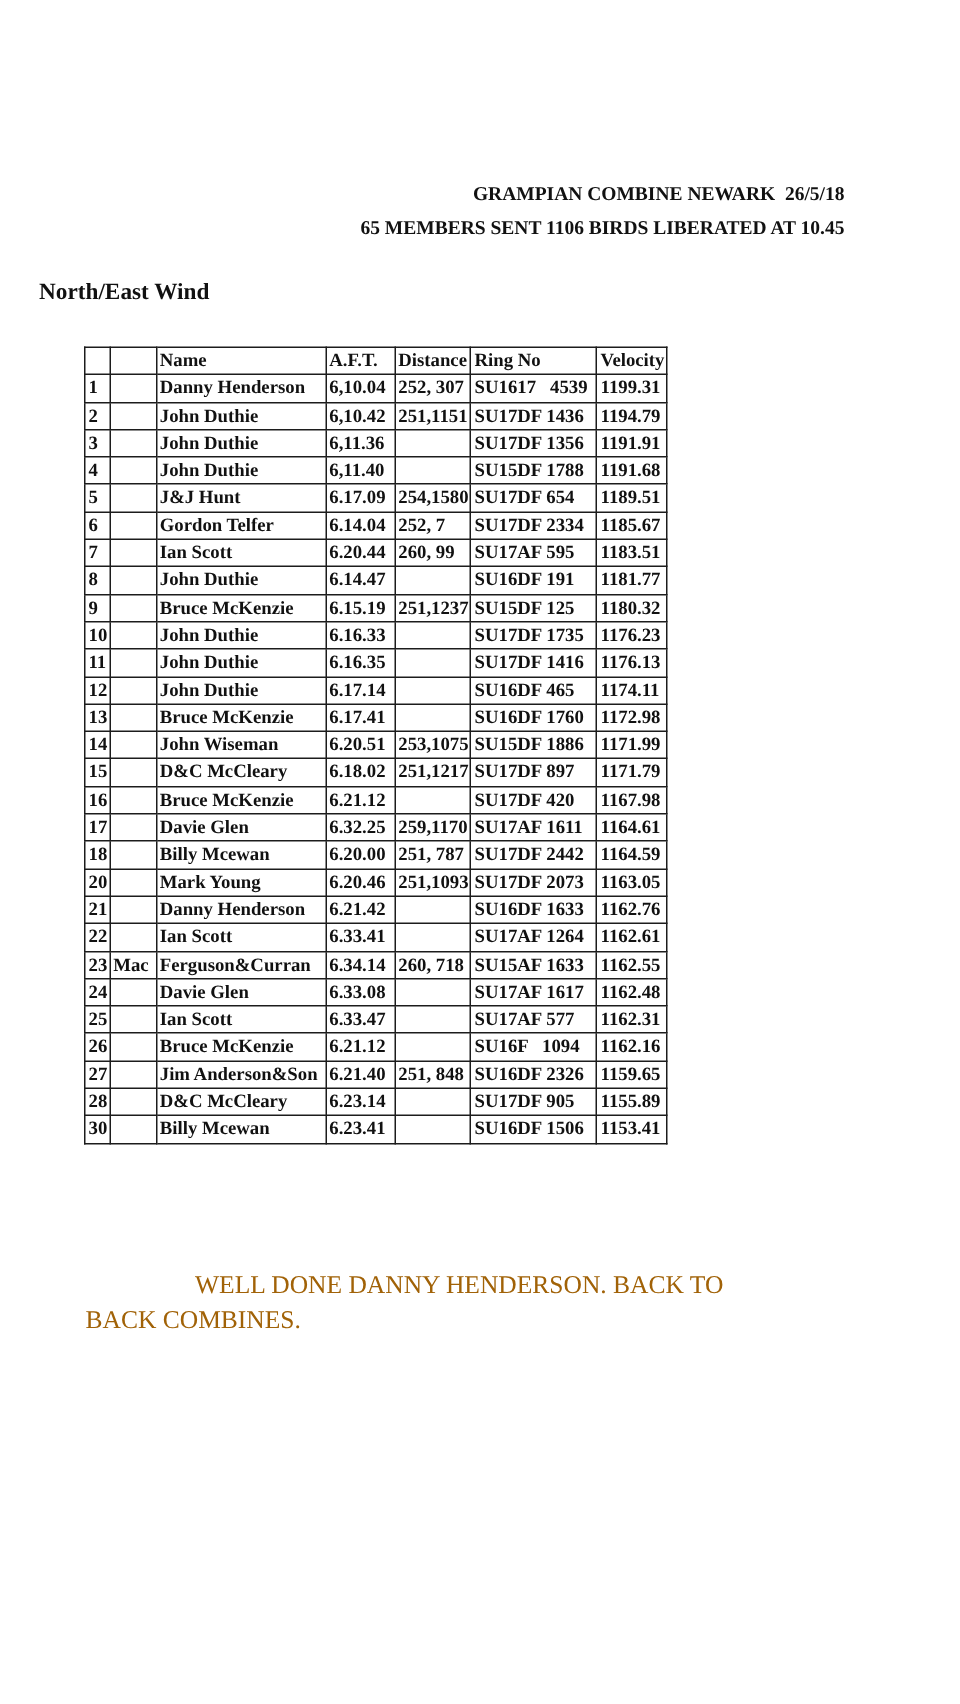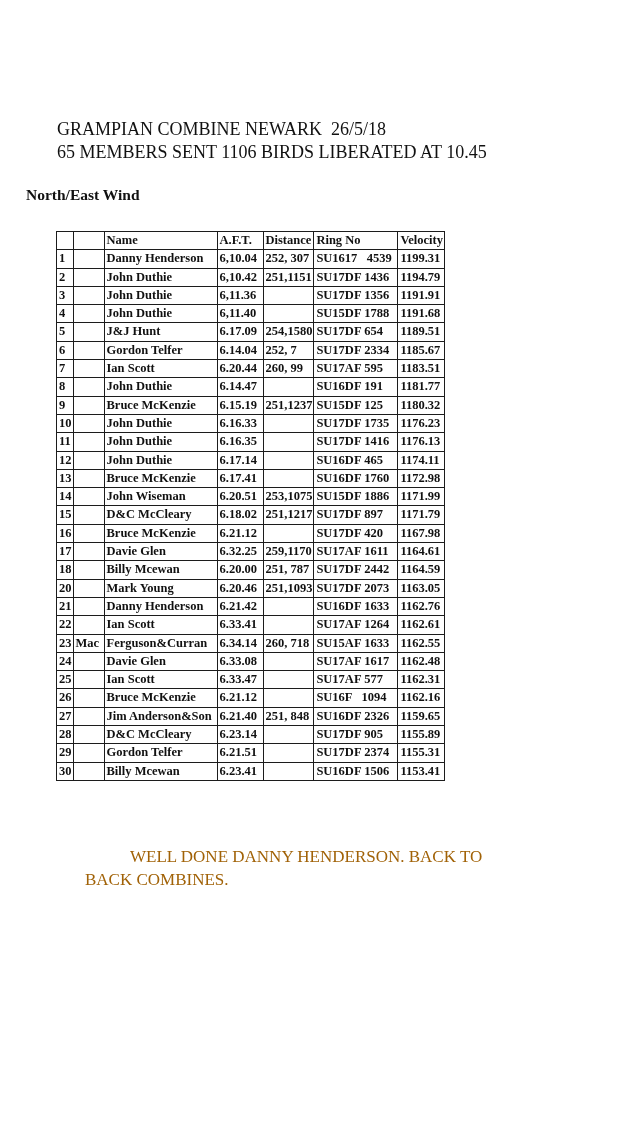--- a/index.html
+++ b/index.html
@@ -7,23 +7,23 @@
   body {
     position: relative;
     font-family: "Liberation Serif", "DejaVu Serif", serif;
     color: #111111;
     overflow: hidden;
   }
   .title-line {
     position: absolute;
     left: 57px;
     width: 506px;
-    text-align: left;
-    font-weight: normal;
-    font-size: 18px;
+    text-align: right;
+    font-weight: bold;
+    font-size: 13px;
     line-height: 22px;
     white-space: pre;
   }
   #title1 { top: 118px; }
   #title2 { top: 141px; }
   .wind-line {
     position: absolute;
     top: 185px;
     left: 26px;
     width: 520px;
@@ -55,21 +55,21 @@
   .footer-para {
     position: absolute;
     top: 845px;
     left: 57px;
     width: 490px;
     font-size: 17px;
     line-height: 23px;
     color: #a16207;
   }
   .footer-line1 { margin-left: 73px; white-space: pre; }
-  .footer-line2 { white-space: pre; margin-left: 28px; }
+  .footer-line2 { white-space: pre; }
 </style>
 </head>
 <body>
 
 <div id="title1" class="title-line">GRAMPIAN COMBINE NEWARK  26/5/18</div>
 
 <div id="title2" class="title-line">65 MEMBERS SENT 1106 BIRDS LIBERATED AT 10.45</div>
 
 <div class="wind-line">North/East Wind</div>
 
@@ -332,29 +332,20 @@
       <tr>
         <td>28</td>
         <td></td>
         <td>D&amp;C McCleary</td>
         <td>6.23.14</td>
         <td></td>
         <td>SU17DF 905</td>
         <td>1155.89</td>
       </tr>
       <tr>
-        <td>29</td>
-        <td></td>
-        <td>Gordon Telfer</td>
-        <td>6.21.51</td>
-        <td></td>
-        <td>SU17DF 2374</td>
-        <td>1155.31</td>
-      </tr>
-      <tr>
         <td>30</td>
         <td></td>
         <td>Billy Mcewan</td>
         <td>6.23.41</td>
         <td></td>
         <td>SU16DF 1506</td>
         <td>1153.41</td>
       </tr>
     </tbody>
 </table>

